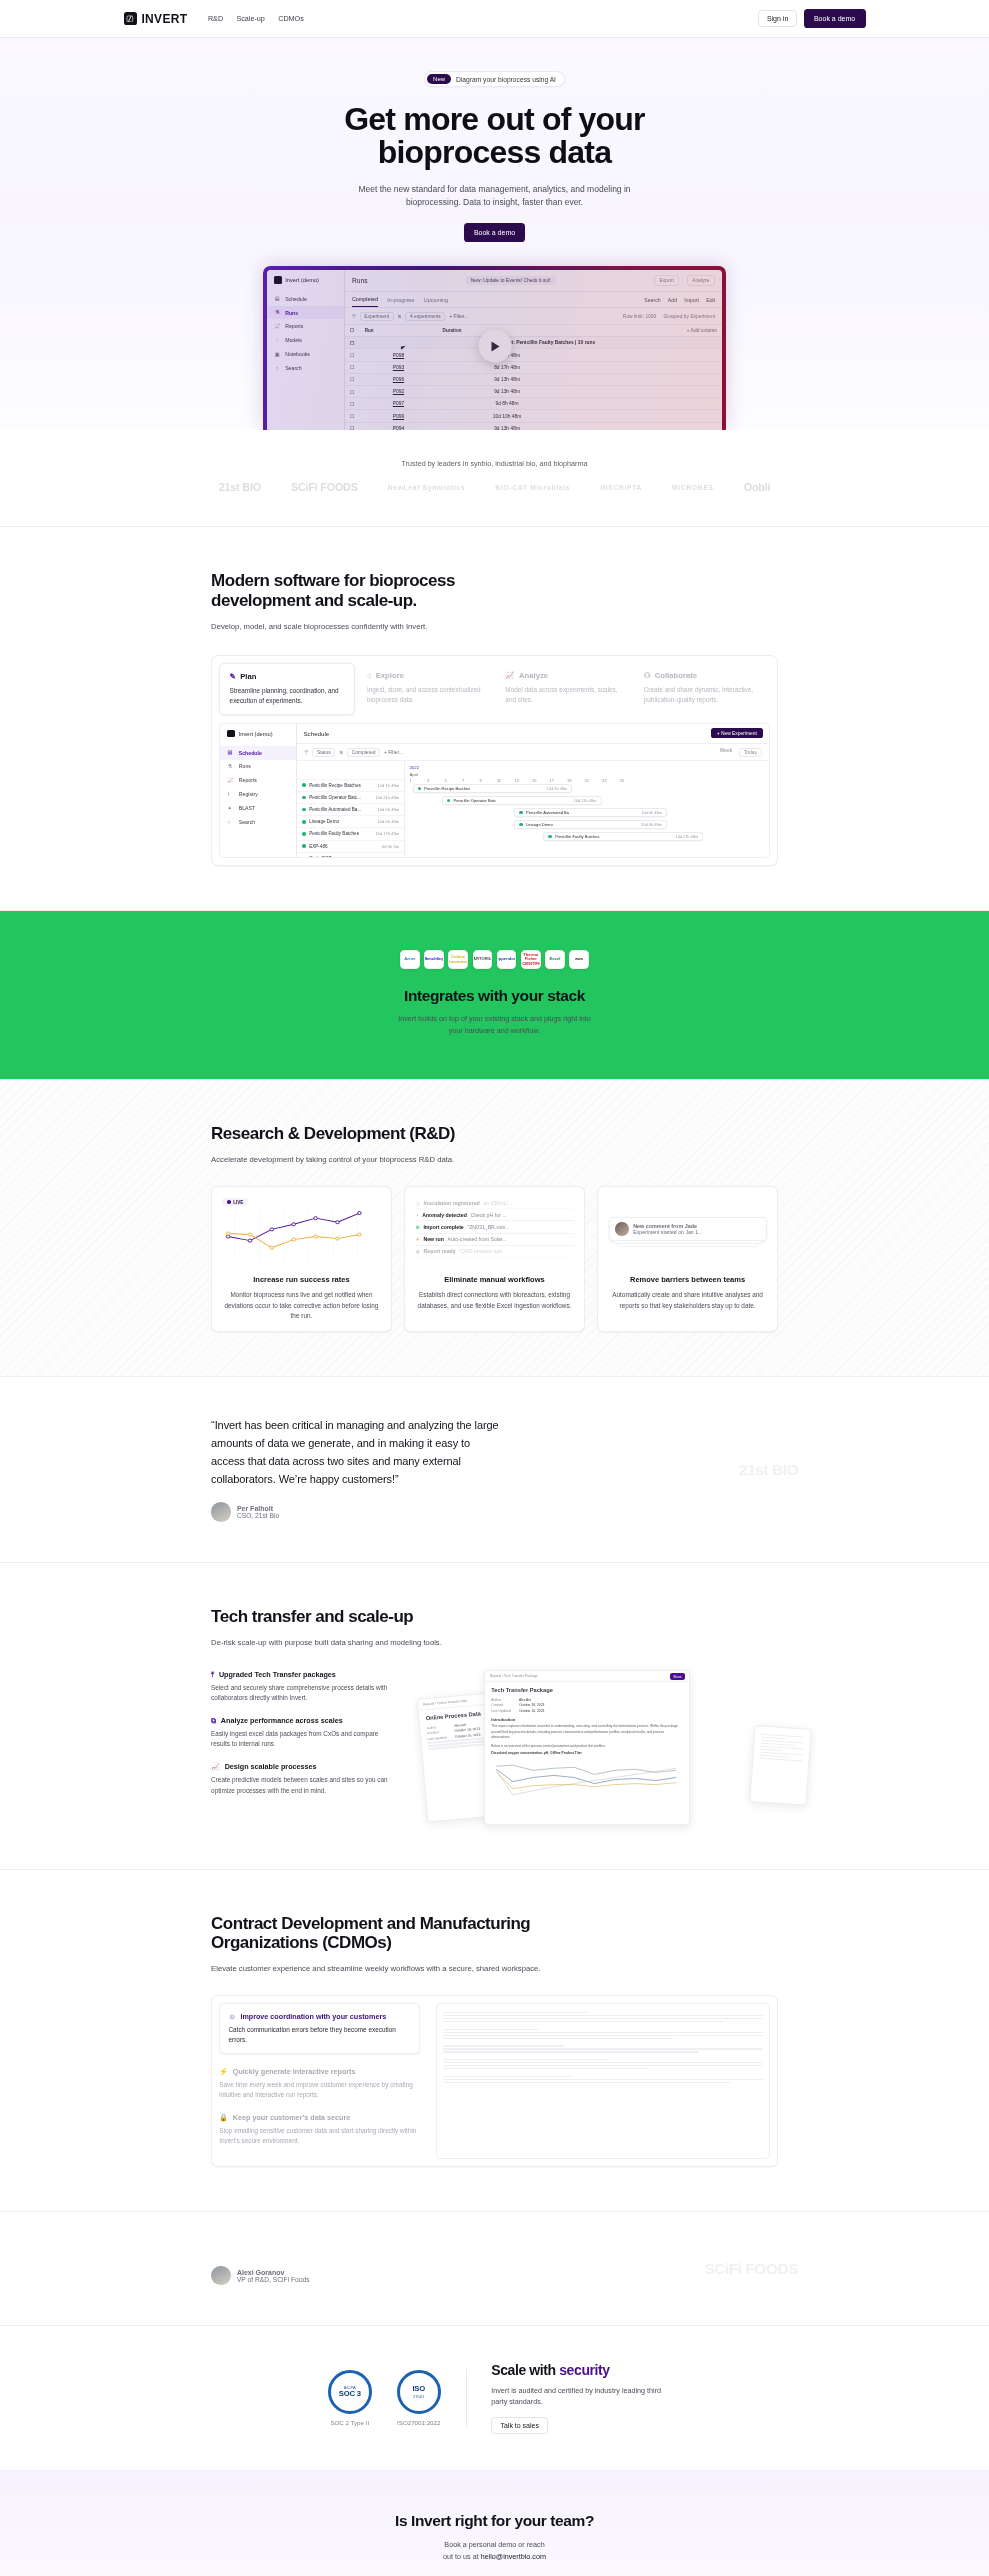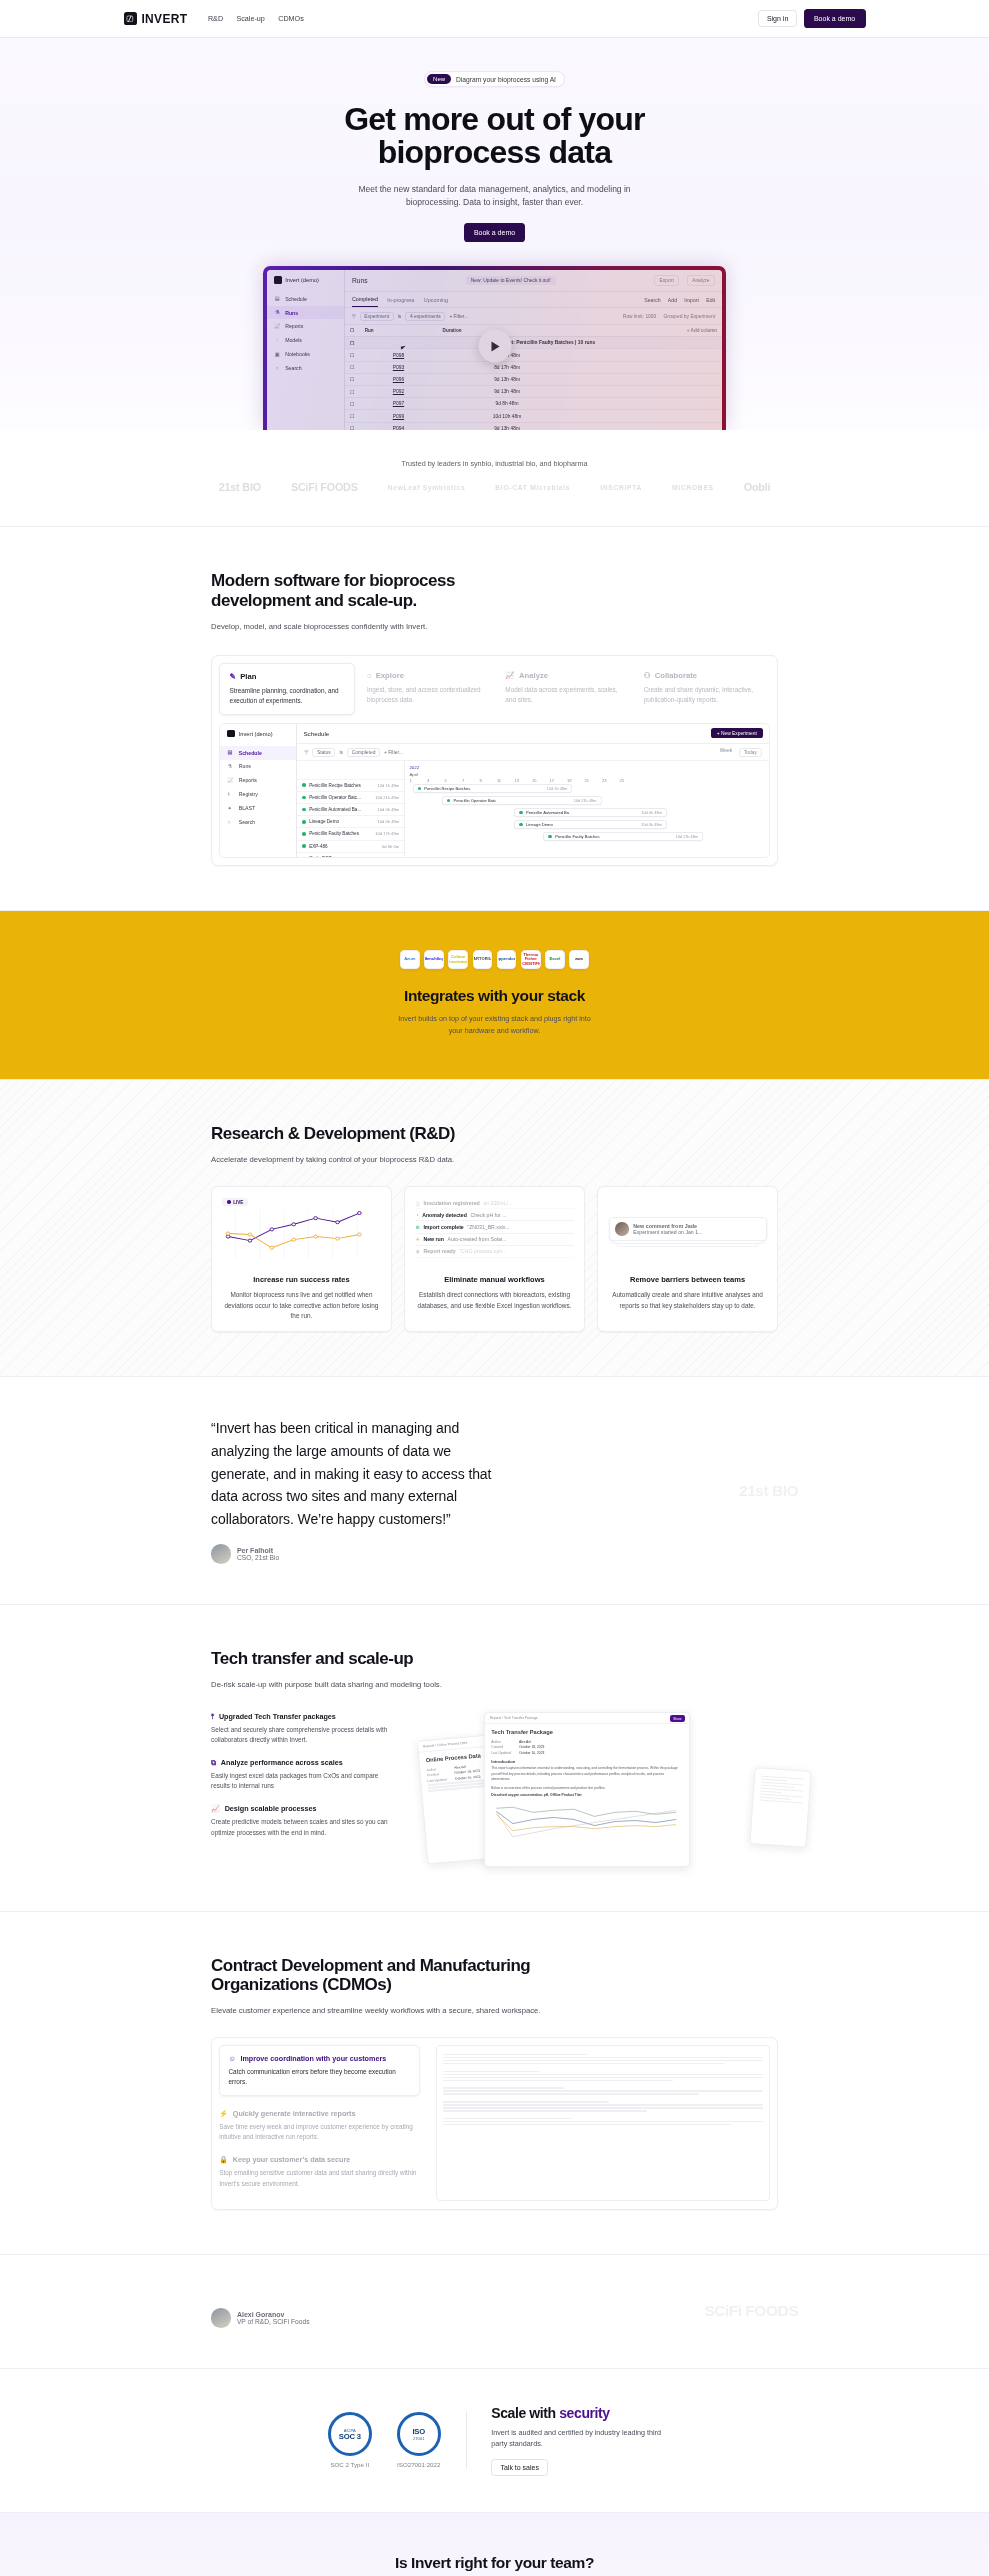--- a/index.html
+++ b/index.html
@@ -98,21 +98,21 @@
   .dot-ok{width:3.6px;height:3.6px;border-radius:50%;background:#24b36b;flex:0 0 auto}
   .g-row .dur{margin-left:auto;color:#9a9aa6;font-size:4.1px}
   .g-right{flex:1;position:relative;padding-top:2.1px;background:#fff}
   .g-scale{display:flex;gap:0;padding:1px 4.1px 2.6px;color:#8b8b98;font-size:4.1px}
   .g-scale i{font-style:normal;width:17.5px}
   .g-year{color:#5a1ab0;font-size:4.4px;padding:2.1px 4.1px 0}
   .bar{position:absolute;height:8.8px;background:#fff;border:0.5px solid #e9e9ef;border-radius:2.6px;display:flex;align-items:center;gap:3.1px;padding:0 4.1px;font-size:4.1px;box-shadow:0 0.5px 1px rgba(0,0,0,.05)}
   .bar .dur{margin-left:auto;color:#9a9aa6;font-size:3.9px}
 
   
-  .integ{padding:39px 17px 43px;text-align:center;background:#eab308;border-top:0.5px solid #eeeef3}
+  .integ{padding:39px 17px 43px;text-align:center;background:#22c55e;border-top:0.5px solid #eeeef3}
   .int-logos{display:flex;justify-content:center;gap:4.6px;margin-bottom:17.5px}
   .int-chip{width:19.6px;height:19.6px;border-radius:4.6px;background:#fff;border:0.5px solid #f0f0f5;box-shadow:0 1px 3.1px rgba(25,15,60,.07);display:flex;align-items:center;justify-content:center;font-size:4.1px;font-weight:800;color:#4a4a57;overflow:hidden;text-align:center;line-height:1.05}
   .integ h2{font-size:15.5px;letter-spacing:-0.4px;font-weight:700}
   .integ p{margin:8.2px auto 0;max-width:196px;font-size:7.2px;line-height:1.6;color:#4c4c59}
 
   
   .rd-bg{background-image:repeating-linear-gradient(135deg,rgba(0,0,0,.04) 0 0.5px,transparent 0.5px 6.7px);background-color:#fcfcfd}
   .cards3{display:grid;grid-template-columns:repeat(3,1fr);gap:12.4px;margin-top:21.6px}
   .card{background:#fff;border:0.5px solid #ededf2;border-radius:6.7px;padding:10.3px;box-shadow:0 0.5px 1.5px rgba(20,10,50,.05);display:flex;flex-direction:column}
   .card-visual{height:70px;position:relative;margin-bottom:8.2px}
@@ -125,21 +125,21 @@
   .live{display:inline-flex;align-items:center;gap:2.6px;background:#f5f3fa;border-radius:3.1px;padding:1.5px 4.6px;font-size:4.6px;font-weight:700;color:#2c0a4e}
   .live i{width:3.6px;height:3.6px;border-radius:50%;background:#4b0f8f;display:block}
   .cmt{display:flex;gap:4.6px;align-items:center;background:#fff;border:0.5px solid #eeeef3;border-radius:4.6px;padding:4.6px 5.7px;box-shadow:0 1px 3.1px rgba(20,10,50,.07)}
   .cmt .av{width:13.4px;height:13.4px;border-radius:50%;background:linear-gradient(140deg,#6b5a52,#c3b0a4);flex:0 0 auto}
   .cmt b{display:block;font-size:5.4px}
   .cmt span{display:block;font-size:5.2px;color:#6d6d7a}
 
   
   .quote-band{padding:40px 0;background:#fff;border-top:0.5px solid #eeeef3;position:relative}
   .quote{max-width:289px}
-  .quote p{font-size:14px;line-height:1.62;letter-spacing:-0.1px;color:#13131b}
+  .quote p{font-size:11px;line-height:1.62;letter-spacing:-0.1px;color:#13131b}
   .q-who{display:flex;align-items:center;gap:6.2px;margin-top:13.4px}
   .q-av{width:19.6px;height:19.6px;border-radius:50%;background:linear-gradient(150deg,#8a95a0,#d9cfc2);flex:0 0 auto}
   .q-who b{font-size:7px;display:block}
   .q-who span{font-size:6.7px;color:#6d6d7a}
   .q-logo{position:absolute;right:191px;top:50%;transform:translateY(-50%);opacity:.12;font-size:15.5px;font-weight:800;color:#8e8e99;letter-spacing:-0.5px}
 
   
   .split{display:grid;grid-template-columns:185px 1fr;gap:26px;margin-top:23px;align-items:start}
   .acc-item{margin-bottom:12.4px}
   .acc-h{display:flex;align-items:center;gap:4.6px;font-size:7.2px;font-weight:600;color:#16161e;margin-bottom:4.1px}

